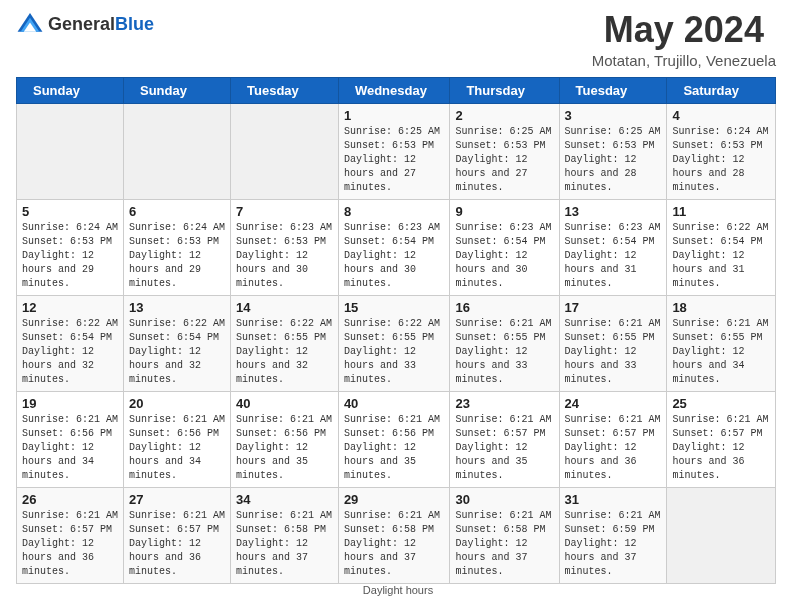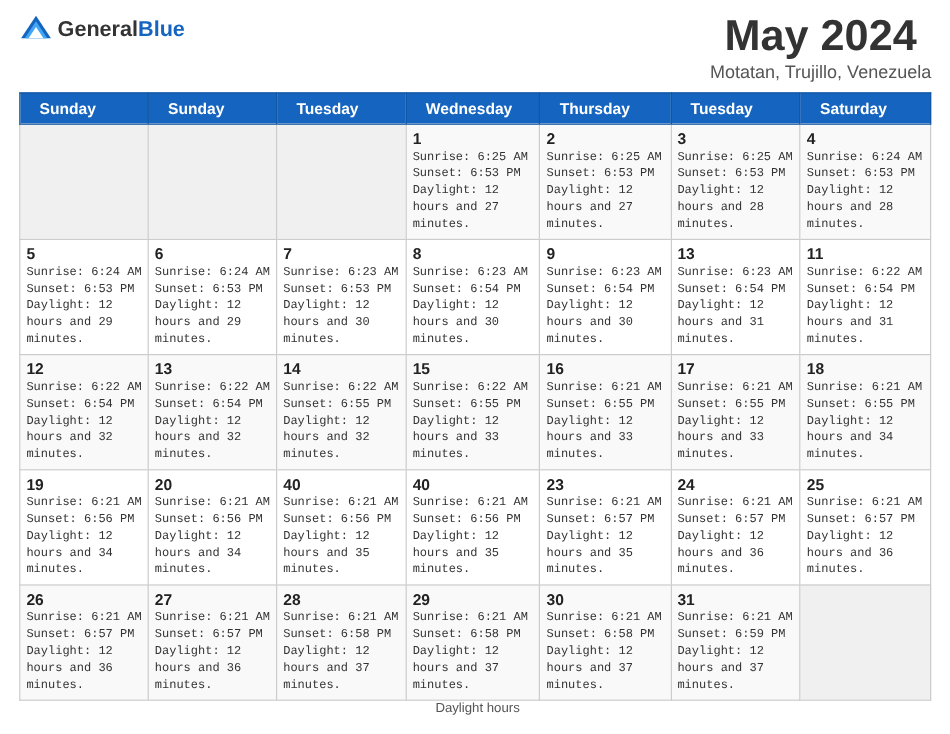--- a/index.html
+++ b/index.html
@@ -311,21 +311,21 @@
 Sunset: 6:57 PM
 Daylight: 12 hours and 36 minutes.</div>
           </td>
           <td>
             <div class="day-number">27</div>
             <div class="day-info" style="white-space: pre-line;">Sunrise: 6:21 AM
 Sunset: 6:57 PM
 Daylight: 12 hours and 36 minutes.</div>
           </td>
           <td>
-            <div class="day-number">28</div>
+            <div class="day-number">34</div>
             <div class="day-info" style="white-space: pre-line;">Sunrise: 6:21 AM
 Sunset: 6:58 PM
 Daylight: 12 hours and 37 minutes.</div>
           </td>
           <td>
             <div class="day-number">29</div>
             <div class="day-info" style="white-space: pre-line;">Sunrise: 6:21 AM
 Sunset: 6:58 PM
 Daylight: 12 hours and 37 minutes.</div>
           </td>

